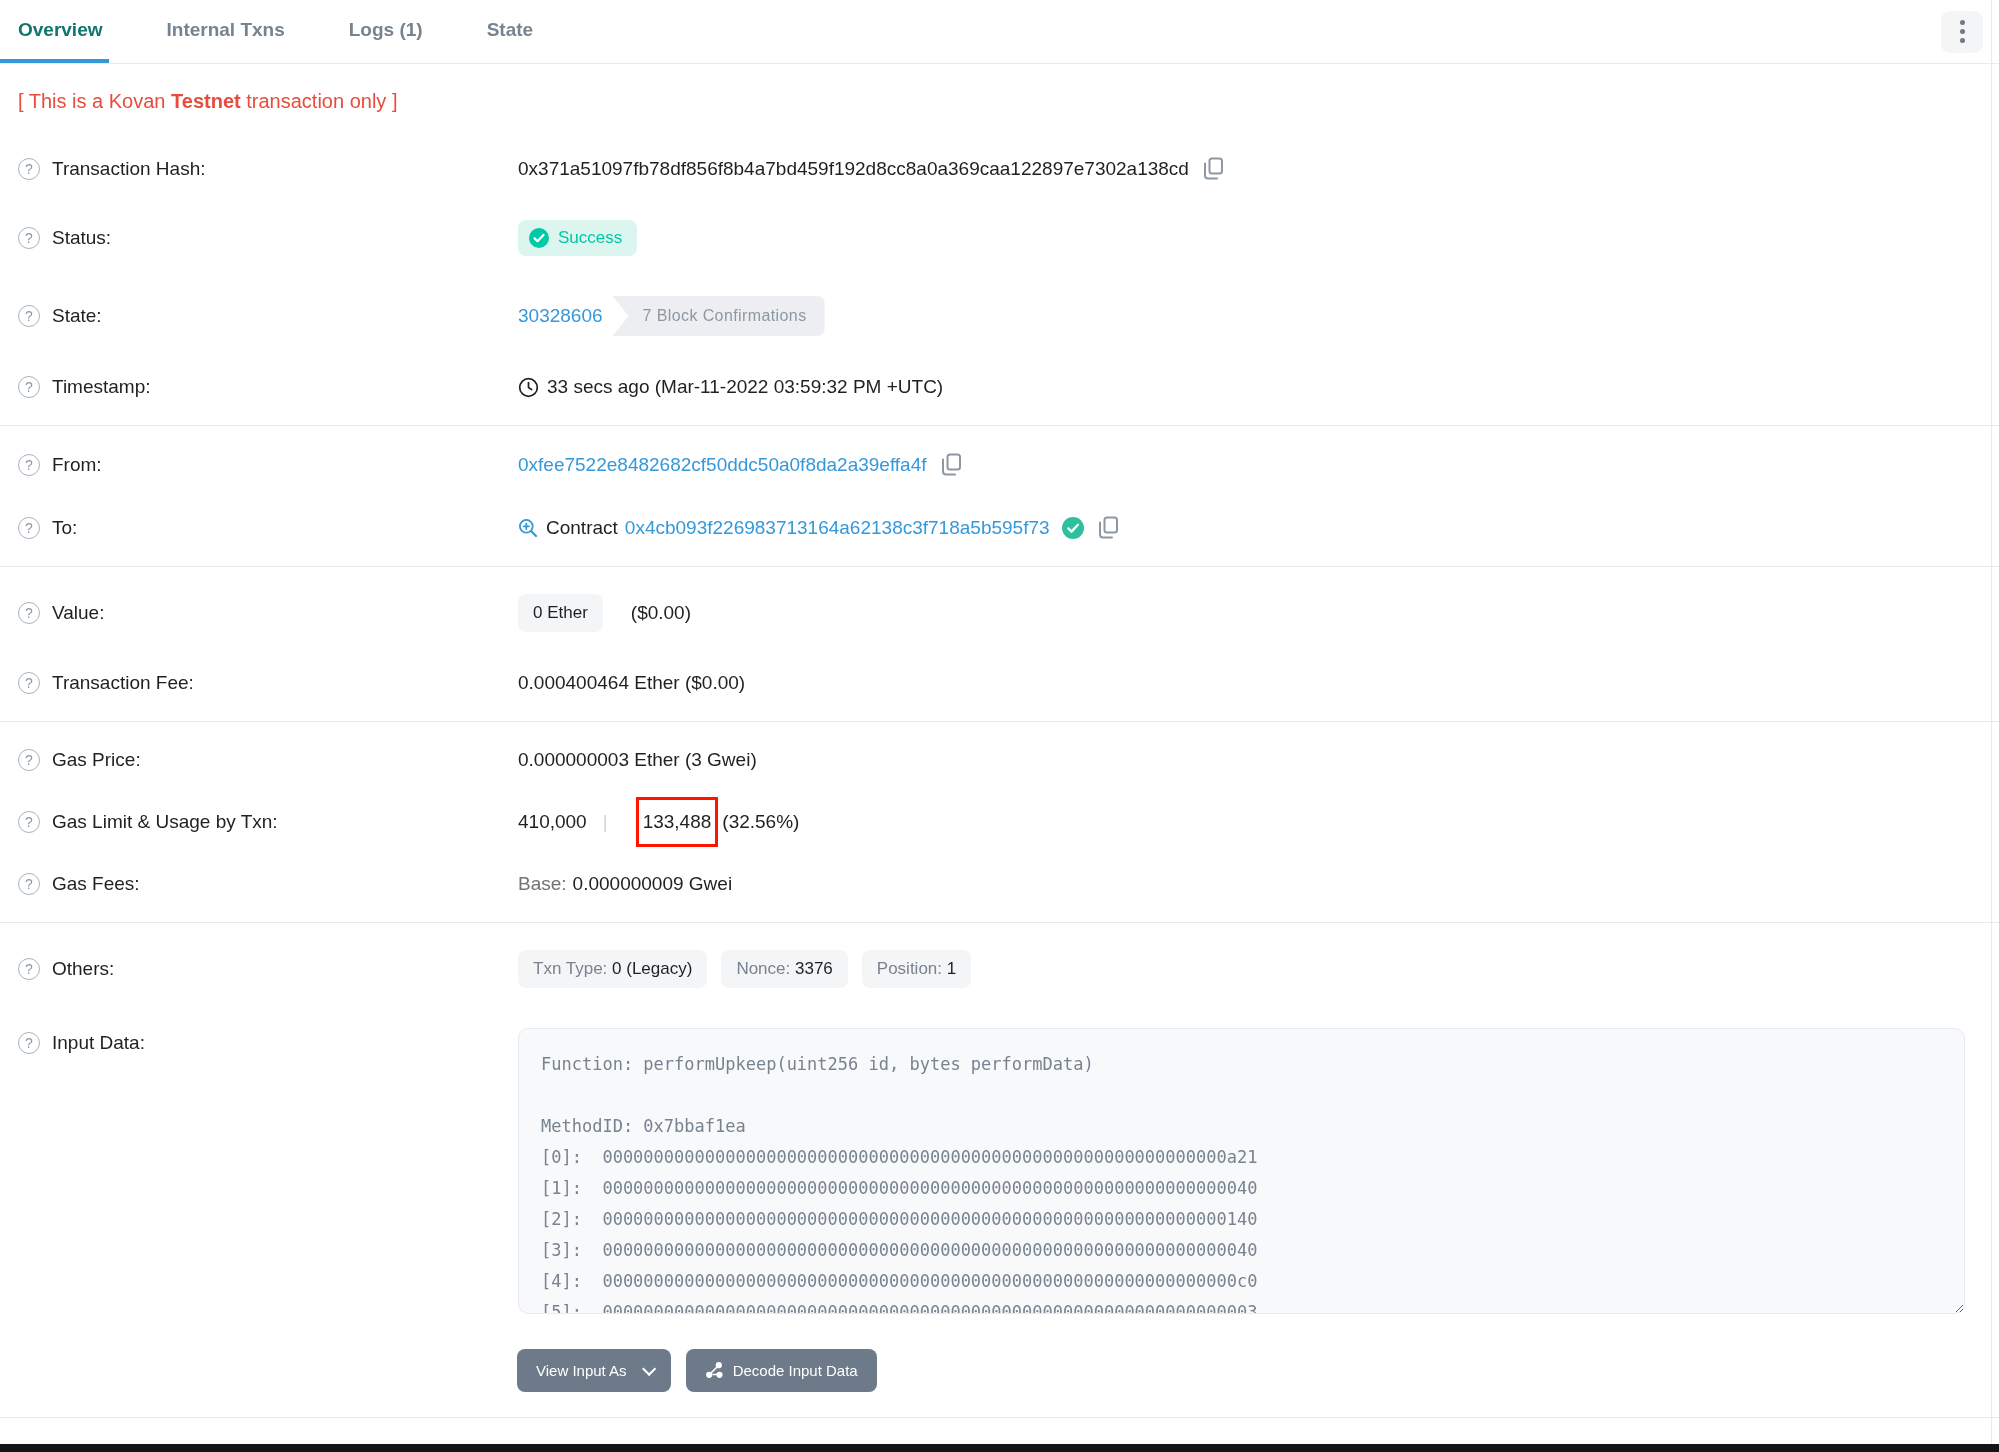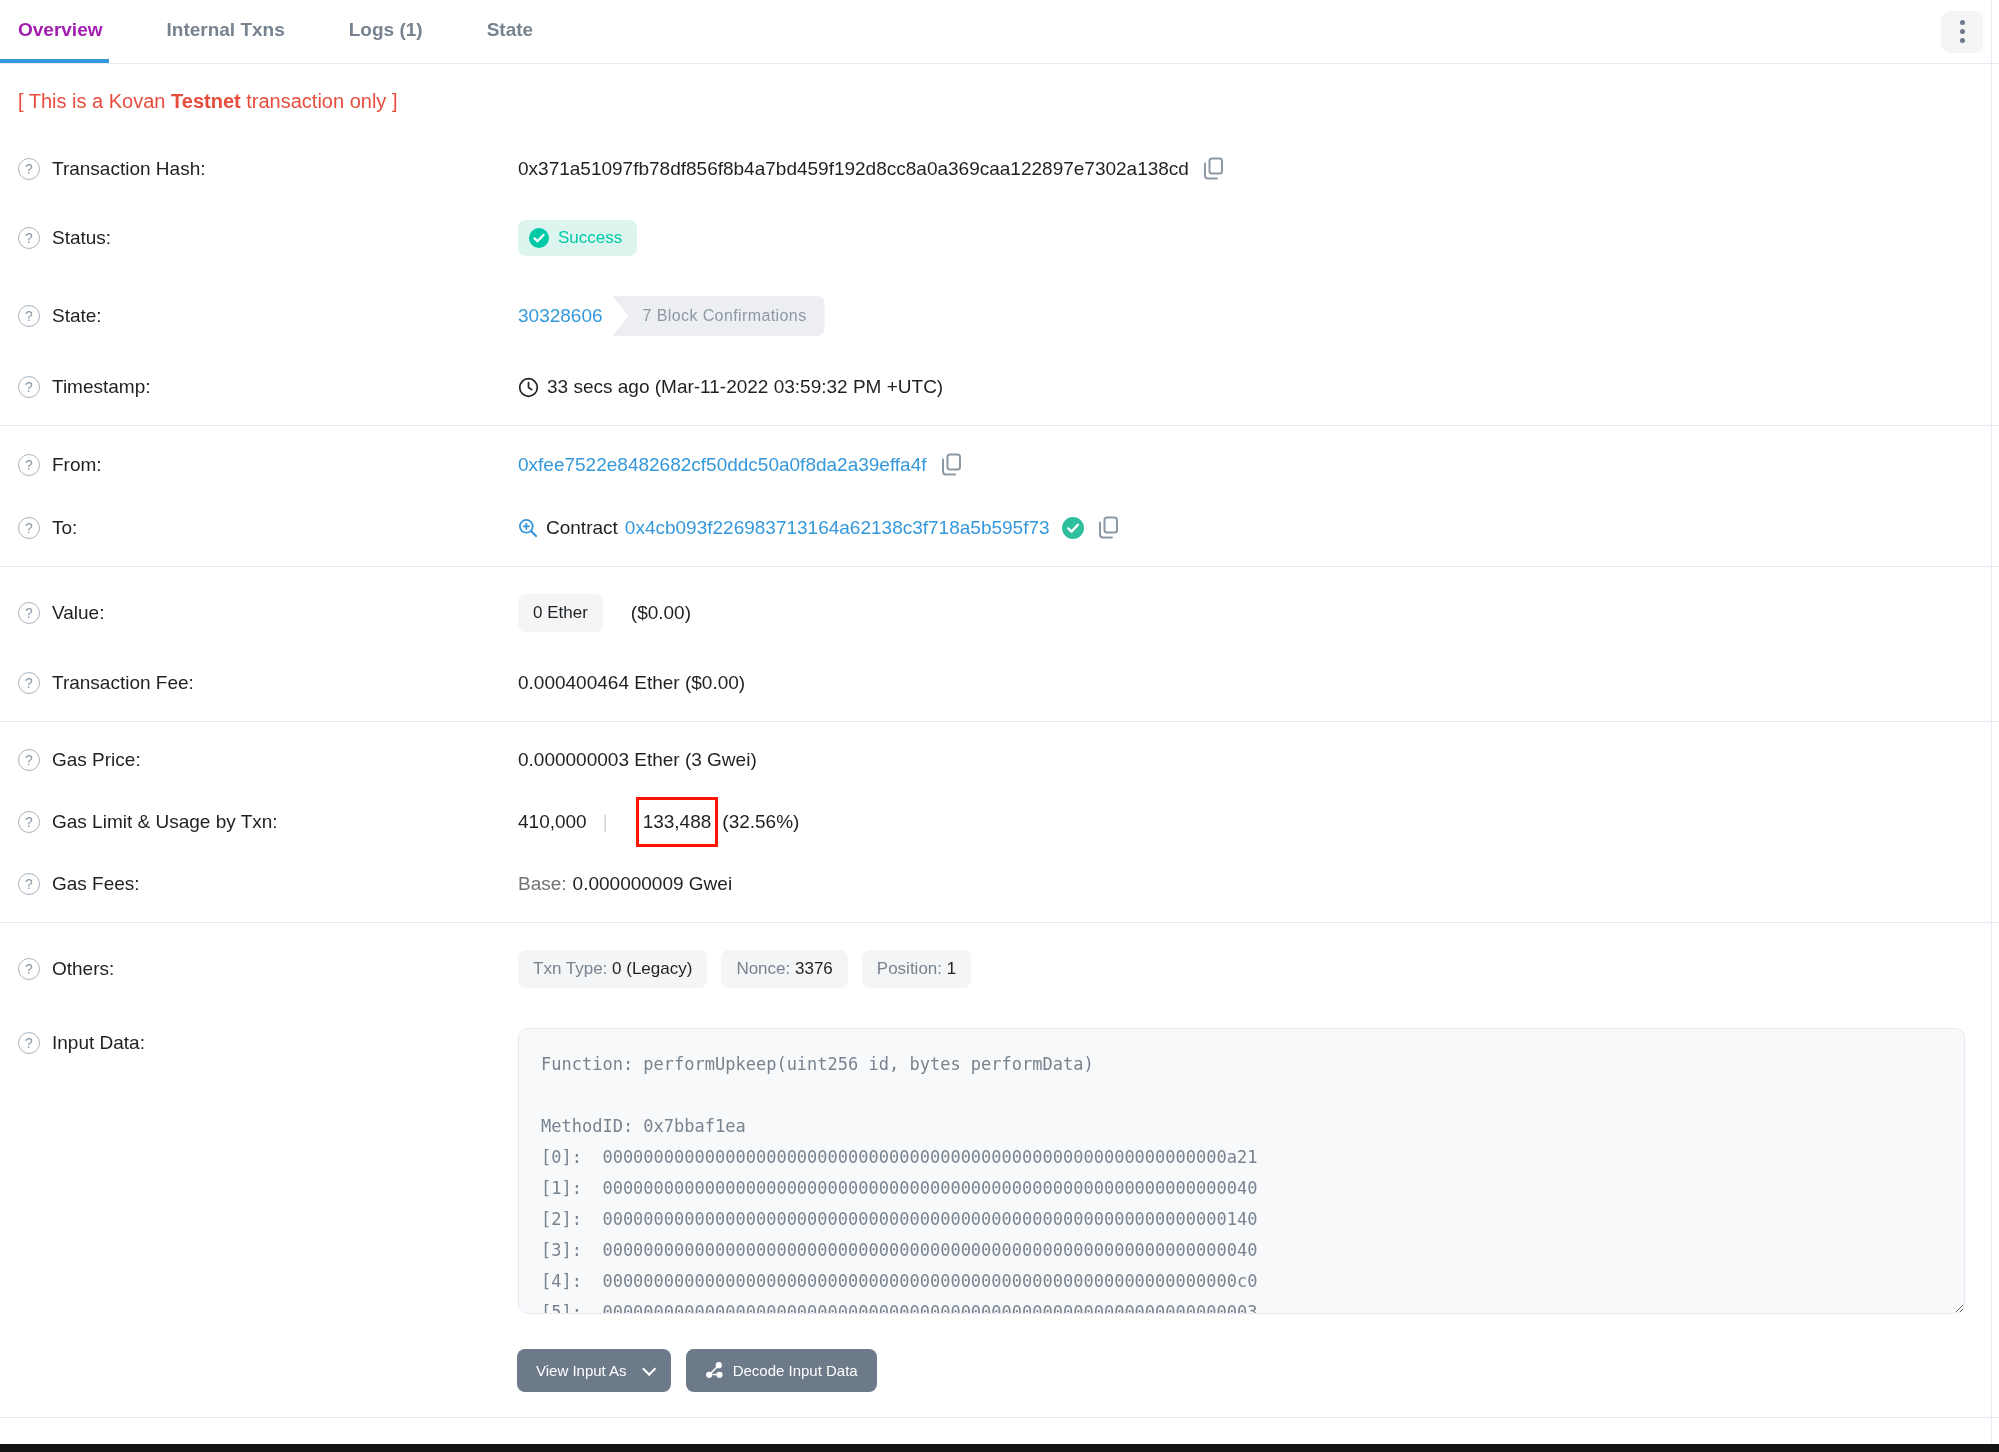--- a/index.html
+++ b/index.html
@@ -11,21 +11,21 @@
   }
   .page { width:100%; height:100%; position:relative; }
   .right-edge { position:absolute; top:0; bottom:8px; right:7px; width:1px; background:#e7eaf3; }
   .bottom-bar { position:absolute; left:0; right:0; bottom:0; height:8px; background:#141414; }
 
   
   .tabbar { height:64px; border-bottom:1px solid #e7eaf3; display:flex; align-items:stretch; justify-content:space-between; padding-right:16px; }
   .tabs { display:flex; align-items:stretch; }
   .tab { display:flex; align-items:center; padding:0 6px; margin-right:52px; font-weight:700; font-size:19px; color:#77838f; cursor:pointer; border-bottom:4px solid transparent; }
   .tab:first-child { padding-left:18px; }
-  .tab.active { color:#a21caf; border-bottom-color:#3498db; }
+  .tab.active { color:#0f766e; border-bottom-color:#3498db; }
   .kebab-btn { align-self:center; width:42px; height:42px; border-radius:9px; background:#f4f5f7; display:flex; flex-direction:column; align-items:center; justify-content:center; gap:4px; cursor:pointer; }
   .kebab-btn i { width:5px; height:5px; border-radius:50%; background:#6c7a89; }
 
   
   .notice { padding:26px 18px 24px 18px; color:#e74c3c; font-size:20px; }
   .notice b { font-weight:700;margin-top:15px; }
 
   
   .row { display:flex; align-items:center; padding:20px 18px; }
   .row.top { align-items:flex-start; }

